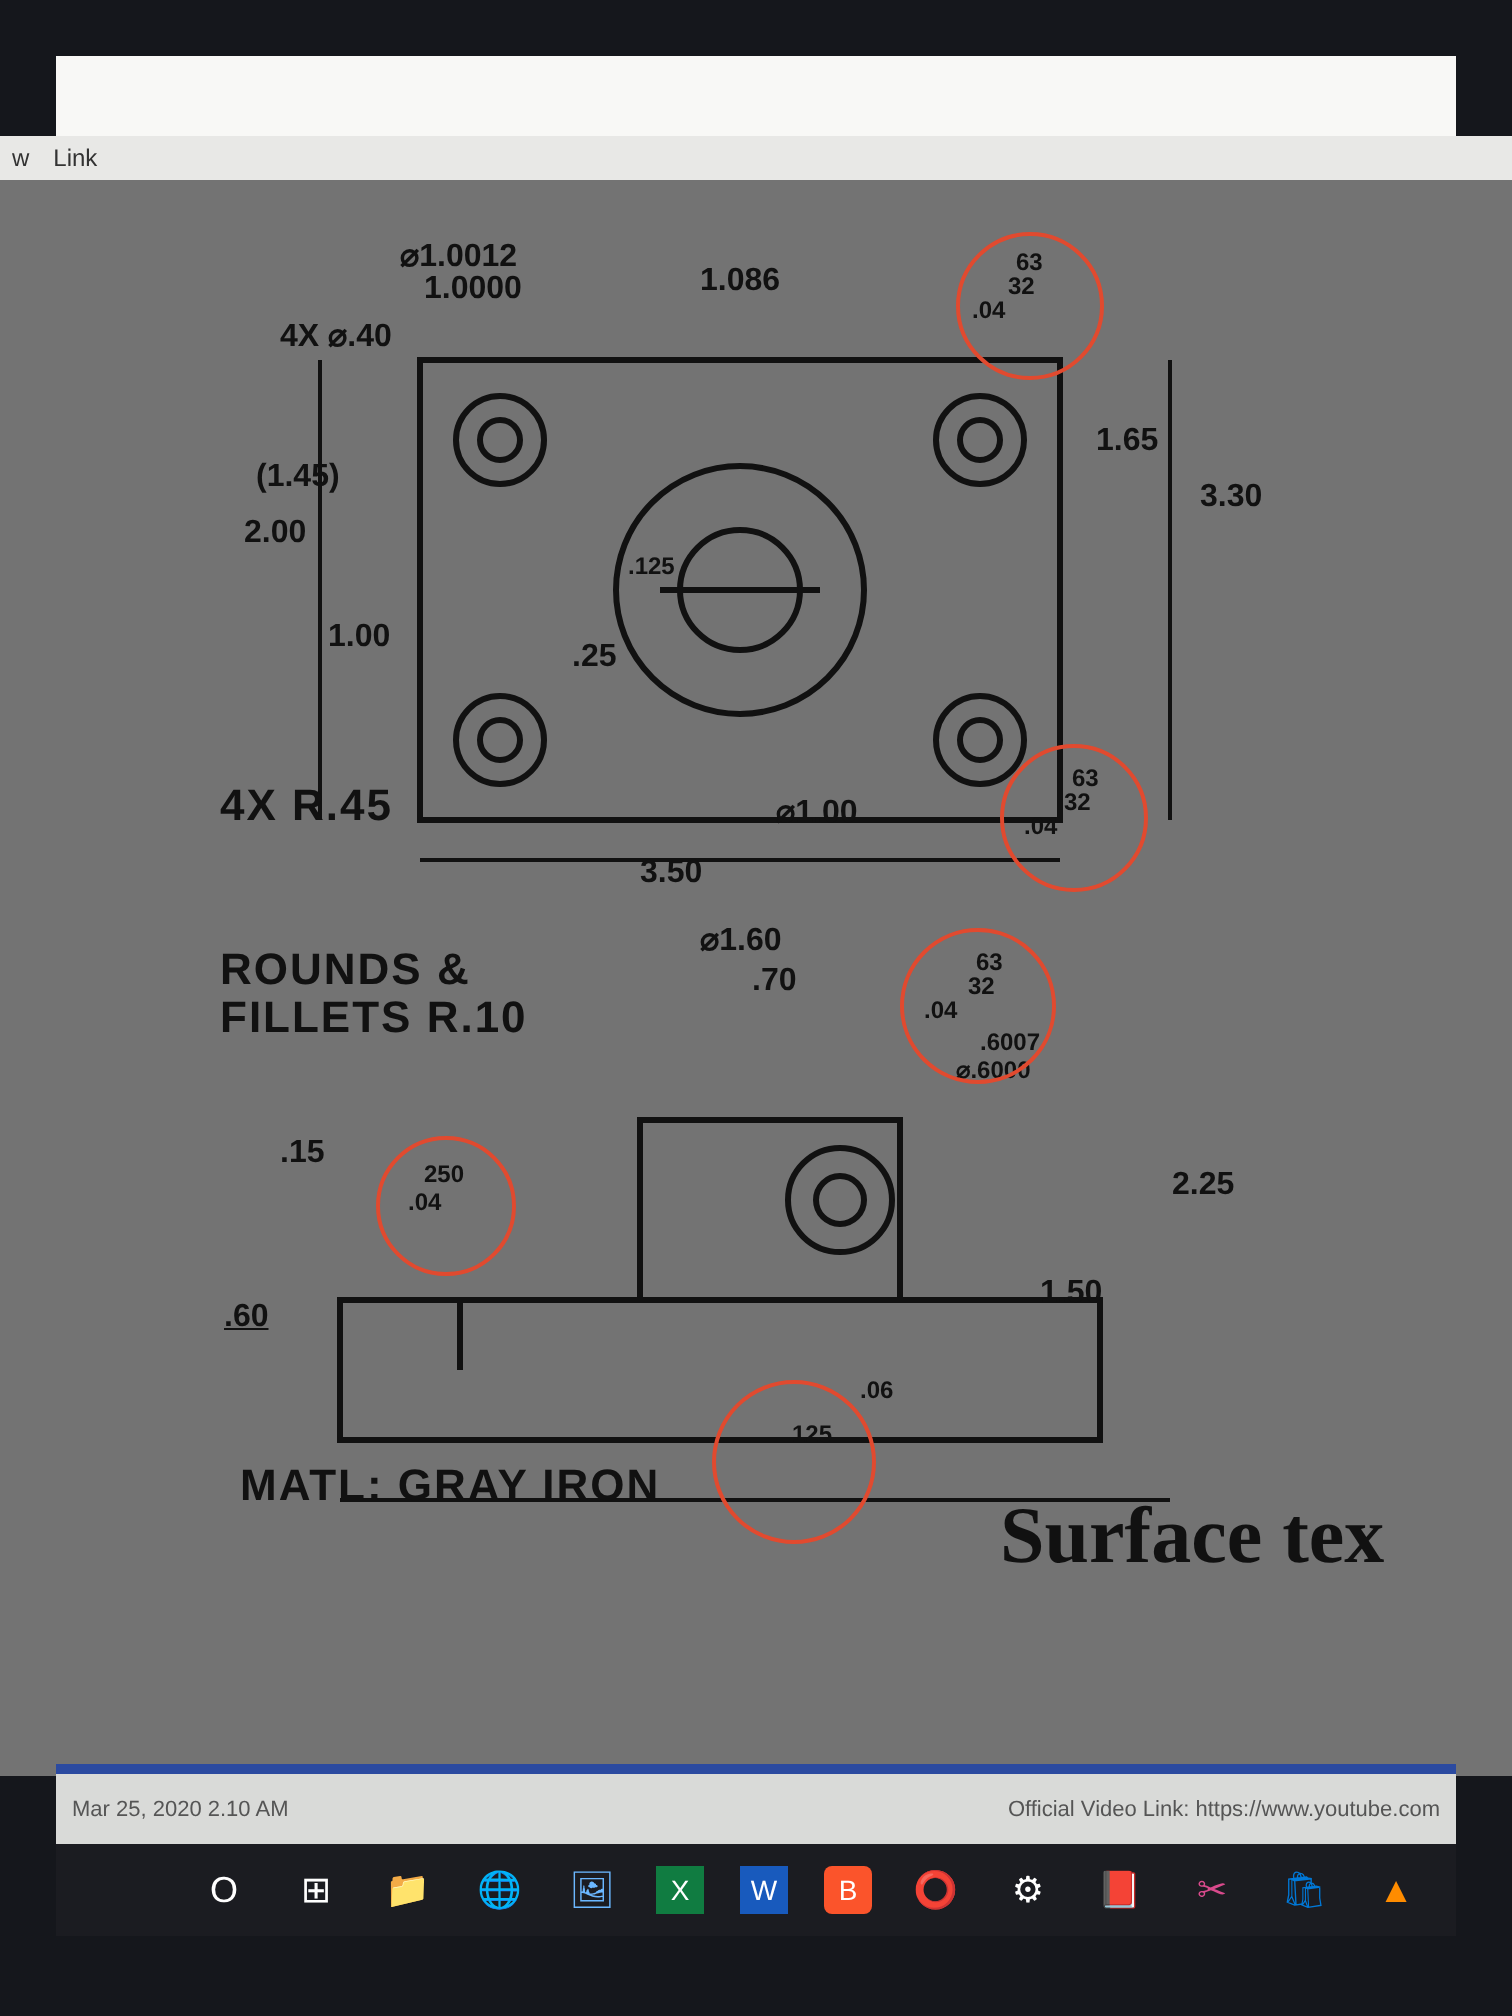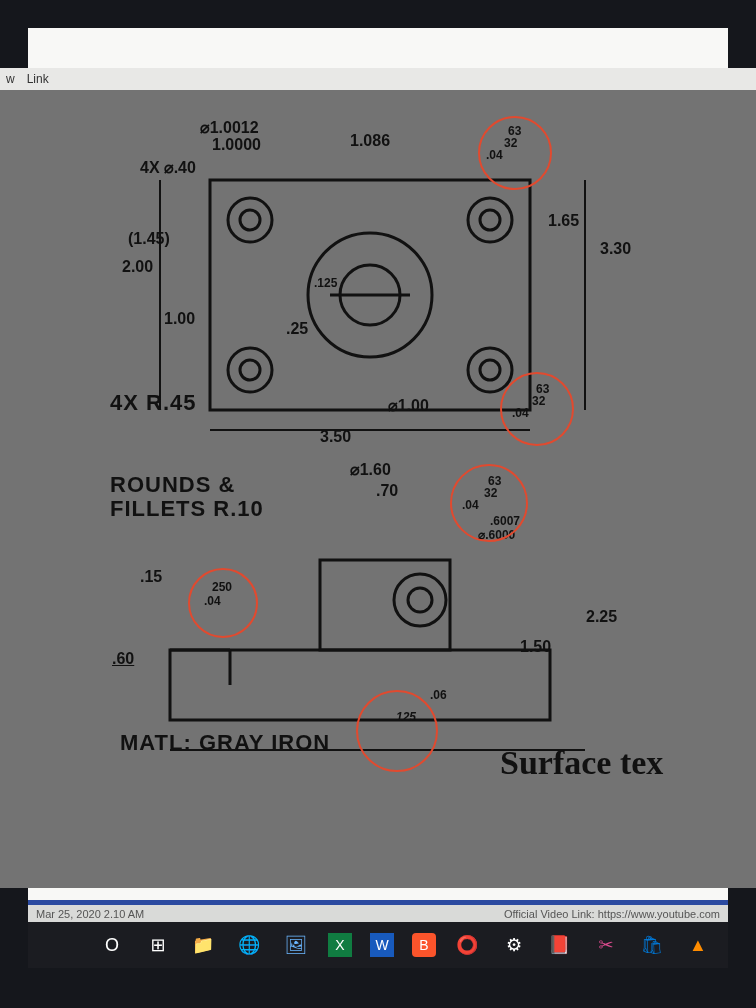--- a/index.html
+++ b/index.html
@@ -58,21 +58,21 @@
     font-family: "Comic Sans MS", cursive, sans-serif;
     font-weight: bold;
     font-size: 22px;
     color: #111;
     letter-spacing: 1px;
   }
   .big-title {
     position: absolute;
     font-family: Georgia, serif;
     font-weight: bold;
-    font-size: 34px;
+    font-size: 40px;
     color: #111;
   }
   .redcircle {
     position: absolute;
     border: 2px solid #e14a2f;
     border-radius: 50%;
   }
   .taskbar {
     position: absolute;
     left: 28px;
@@ -88,21 +88,21 @@
   .tb-icon {
     width: 28px; height: 28px;
     display: flex; align-items: center; justify-content: center;
     font-size: 18px;
     color: #fff;
   }
   .status-strip {
     position: absolute;
     left: 28px; right: 28px;
     bottom: 86px;
-    height: 22px;
+    height: 40px;
     background: #d9dad8;
     border-top: 5px solid #2b4aa0;
     font-size: 11px;
     color: #555;
     display: flex;
     align-items: center;
     padding: 0 8px;
     justify-content: space-between;
   }
   .small { font-size: 12px; }
@@ -193,25 +193,25 @@
     <span class="dim-text small" style="top:396px; left:484px;">32</span>
     <span class="dim-text small" style="top:408px; left:462px;">.04</span>
 
     <span class="dim-text small" style="top:424px; left:490px;">.6007</span>
     <span class="dim-text small" style="top:438px; left:478px;">⌀.6000</span>
 
     <span class="dim-text" style="top:478px; left:140px;">.15</span>
     <span class="dim-text small" style="top:490px; left:212px;">250</span>
     <span class="dim-text small" style="top:504px; left:204px;">.04</span>
 
-    <span class="dim-text" style="top:494px; left:586px;margin-top:24px;">2.25</span>
+    <span class="dim-text" style="top:494px; left:586px;">2.25</span>
     <span class="dim-text" style="top:548px; left:520px;">1.50</span>
     <span class="dim-text" style="top:560px; left:112px;text-decoration:underline;">.60</span>
 
-    <span class="dim-text small" style="top:620px; left:396px;font-style:italic;">125</span>
+    <span class="dim-text small" style="top:620px; left:396px;">125</span>
     <span class="dim-text small" style="top:598px; left:390px;margin-left:40px;">.06</span>
 
     <span class="note-text" style="top:640px; left:120px;">MATL: GRAY IRON</span>
 
     <div class="redcircle" style="top:26px; left:478px; width:74px; height:74px;"></div>
     <div class="redcircle" style="top:282px; left:500px; width:74px; height:74px;"></div>
     <div class="redcircle" style="top:374px; left:450px; width:78px; height:78px;"></div>
     <div class="redcircle" style="top:478px; left:188px; width:70px; height:70px;"></div>
     <div class="redcircle" style="top:600px; left:356px; width:82px; height:82px;"></div>
 

